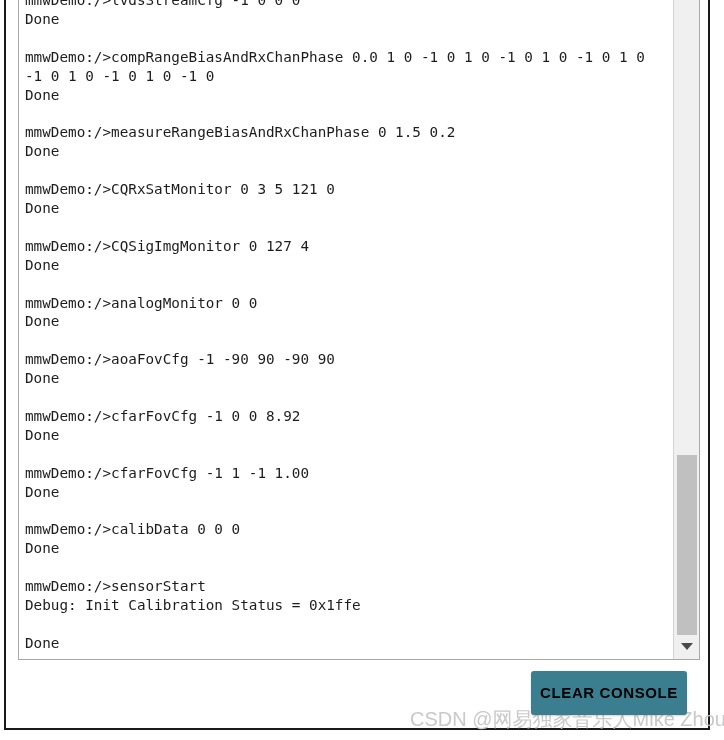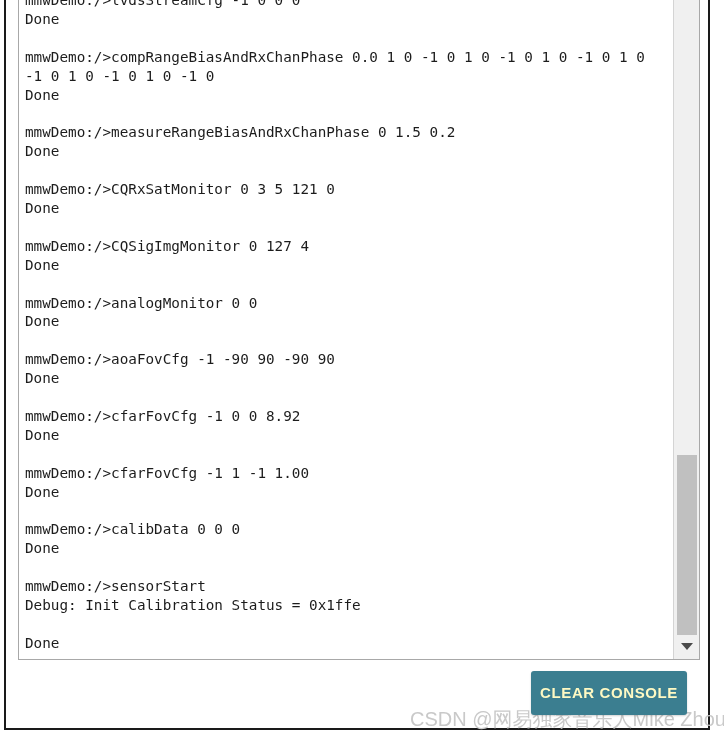--- a/index.html
+++ b/index.html
@@ -92,21 +92,21 @@
   }
 
   
   #clear-console-button {
     position: absolute;
     left: 525px;
     top: 671px;
     width: 156px;
     height: 44px;
     background: #3b7e90;
-    color: #fef9c3;
+    color: #000000;
     border: none;
     border-radius: 3px;
     font-family: "Liberation Sans", sans-serif;
     font-size: 15px;
     font-weight: bold;
     letter-spacing: 0.6px;
     line-height: 44px;
     text-align: center;
     padding: 0;
     cursor: pointer;

